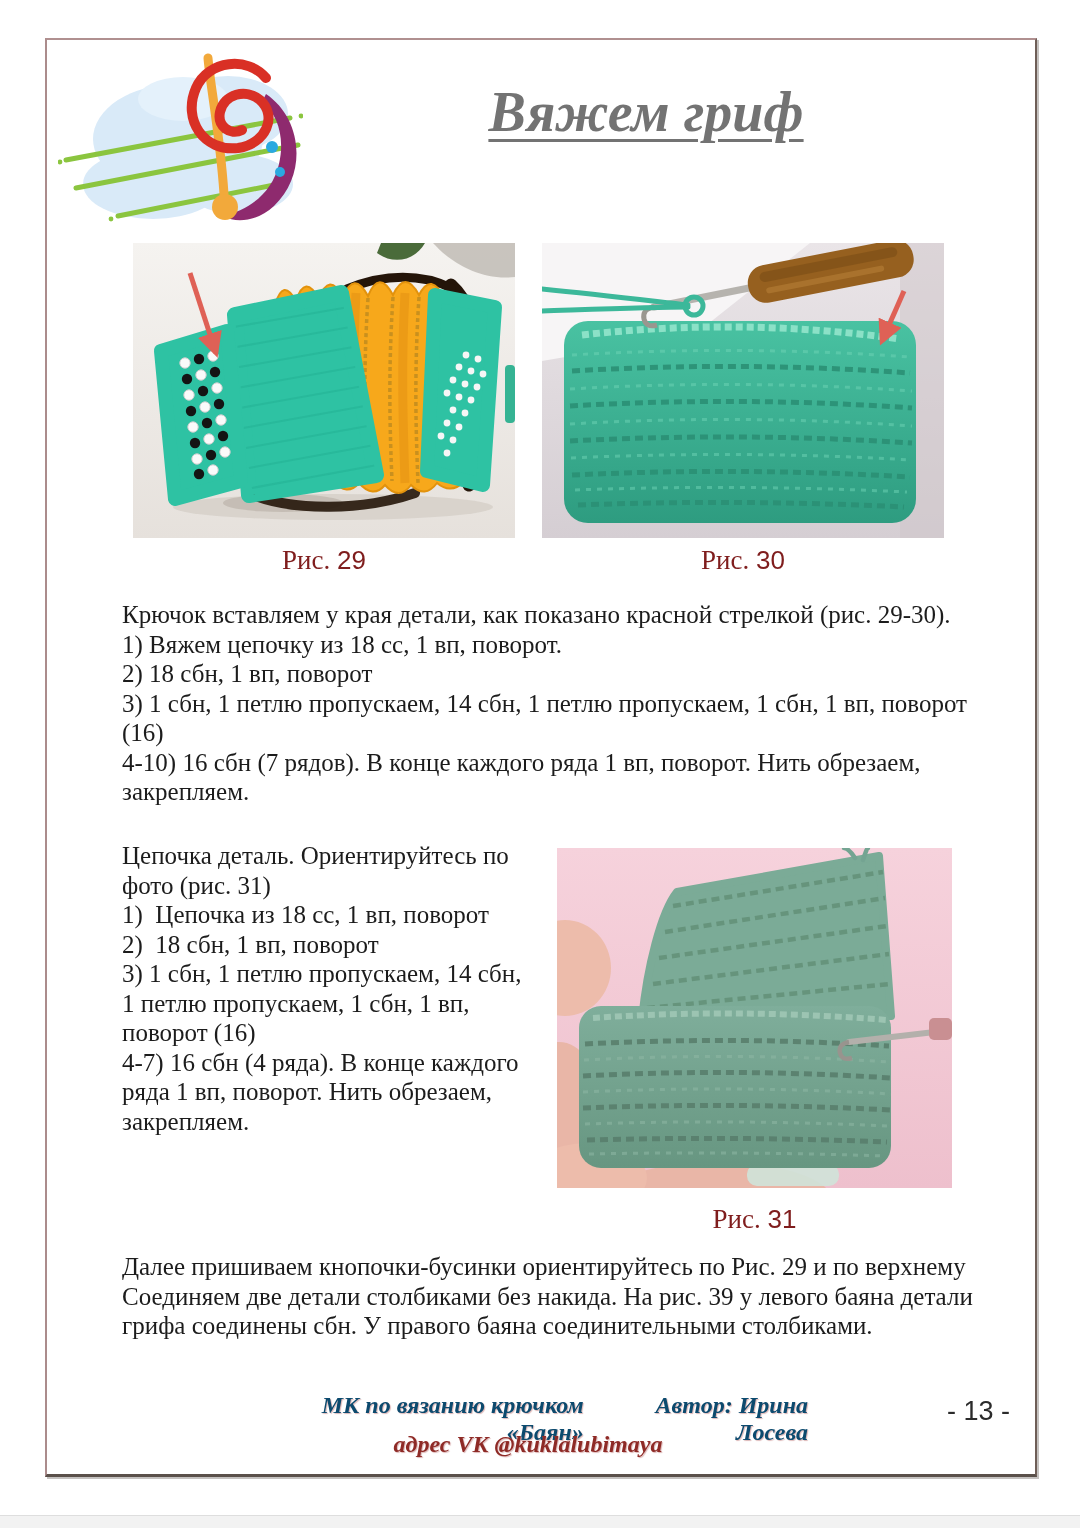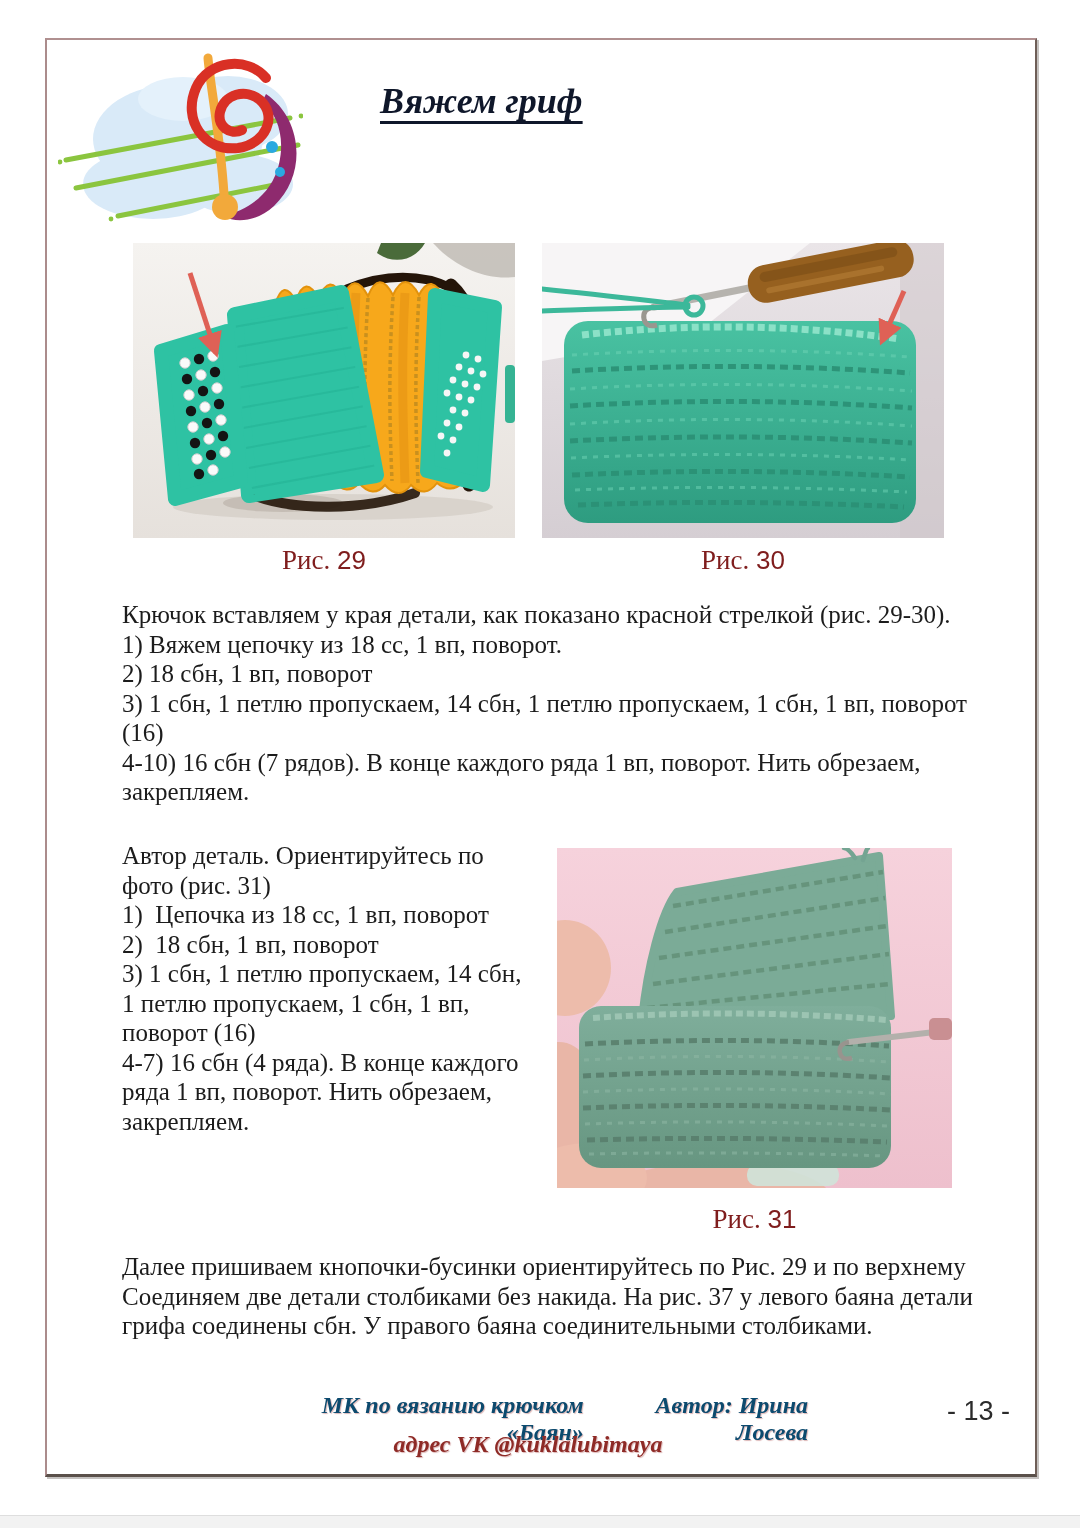--- a/index.html
+++ b/index.html
@@ -9,22 +9,22 @@
   }
   .frame {
     position:absolute; left:45px; top:38px; width:988px; height:1434px;
     border-top:2px solid #b09090; border-left:2px solid #ab8c8c;
     border-right:2px solid #6e5e57; border-bottom:3px solid #5a504a;
     box-shadow:2px 2px 0 rgba(90,80,74,0.35);
     pointer-events:none;
   }
   .logo { position:absolute; left:58px; top:44px; width:245px; height:190px; }
   .title {
-    position:absolute; left:380px; top:80px; width:532px; 
-    font-size:36px; font-weight:bold; font-style:italic; color:#0f172a;
+    position:absolute; left:380px; top:80px; width:532px; text-align:center;
+    font-size:56px; font-weight:bold; font-style:italic; color:#737373;
   }
   .title-inner { text-decoration:underline; text-decoration-thickness:3px; text-underline-offset:8px; }
   .photo { position:absolute; overflow:hidden; background:#eee; }
   #photo29 { left:133px; top:243px; width:382px; height:295px; }
   #photo30 { left:542px; top:243px; width:402px; height:295px; }
   #photo31 { left:557px; top:848px; width:395px; height:340px; }
   .photo svg { display:block; }
   .caption { position:absolute; text-align:center; font-size:27px; color:#7f1d1d; }
   .caption .num { font-family:"Liberation Sans", sans-serif; font-size:26px; }
   #cap29 { left:133px; top:545px; width:382px; }
@@ -280,21 +280,21 @@
     <div class="tline">Крючок вставляем у края детали, как показано красной стрелкой (рис. 29-30).</div>
     <div class="tline">1) Вяжем цепочку из 18 сс, 1 вп, поворот.</div>
     <div class="tline">2) 18 сбн, 1 вп, поворот</div>
     <div class="tline">3) 1 сбн, 1 петлю пропускаем, 14 сбн, 1 петлю пропускаем, 1 сбн, 1 вп, поворот</div>
     <div class="tline">(16)</div>
     <div class="tline">4-10) 16 сбн (7 рядов). В конце каждого ряда 1 вп, поворот. Нить обрезаем,</div>
     <div class="tline">закрепляем.</div>
   </div>
 
   <div class="tblock" id="block2">
-    <div class="tline">Автор деталь. Ориентируйтесь по</div>
+    <div class="tline">Цепочка деталь. Ориентируйтесь по</div>
     <div class="tline">фото (рис. 31)</div>
     <div class="tline">1)  Цепочка из 18 сс, 1 вп, поворот</div>
     <div class="tline">2)  18 сбн, 1 вп, поворот</div>
     <div class="tline">3) 1 сбн, 1 петлю пропускаем, 14 сбн,</div>
     <div class="tline">1 петлю пропускаем, 1 сбн, 1 вп,</div>
     <div class="tline">поворот (16)</div>
     <div class="tline">4-7) 16 сбн (4 ряда). В конце каждого</div>
     <div class="tline">ряда 1 вп, поворот. Нить обрезаем,</div>
     <div class="tline">закрепляем.</div>
   </div>
@@ -357,21 +357,21 @@
     </svg>
   </div>
 
   <div class="caption" id="cap31">
     <span>Рис.</span>
     <span class="num">31</span>
   </div>
 
   <div class="tblock" id="block3">
     <div class="tline">Далее пришиваем кнопочки-бусинки ориентируйтесь по Рис. 29 и по верхнему</div>
-    <div class="tline">Соединяем две детали столбиками без накида. На рис. 37 у левого баяна детали</div>
+    <div class="tline">Соединяем две детали столбиками без накида. На рис. 39 у левого баяна детали</div>
     <div class="tline">грифа соединены сбн. У правого баяна соединительными столбиками.</div>
   </div>
 
   <div class="footer-line1">
     <span>МК по вязанию крючком «Баян»</span>
     <span>Автор: Ирина Лосева</span>
   </div>
   <div class="footer-line2">
     <span>адрес</span>
     <span class="addr-handle">VK @kuklalubimaya</span>

